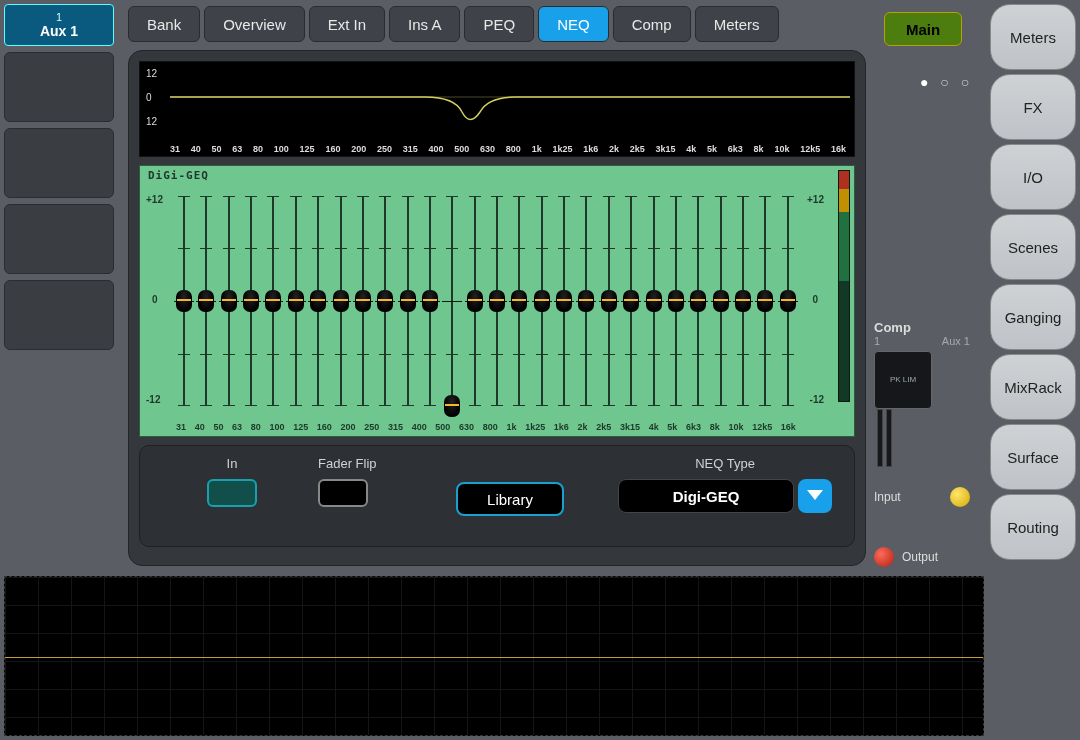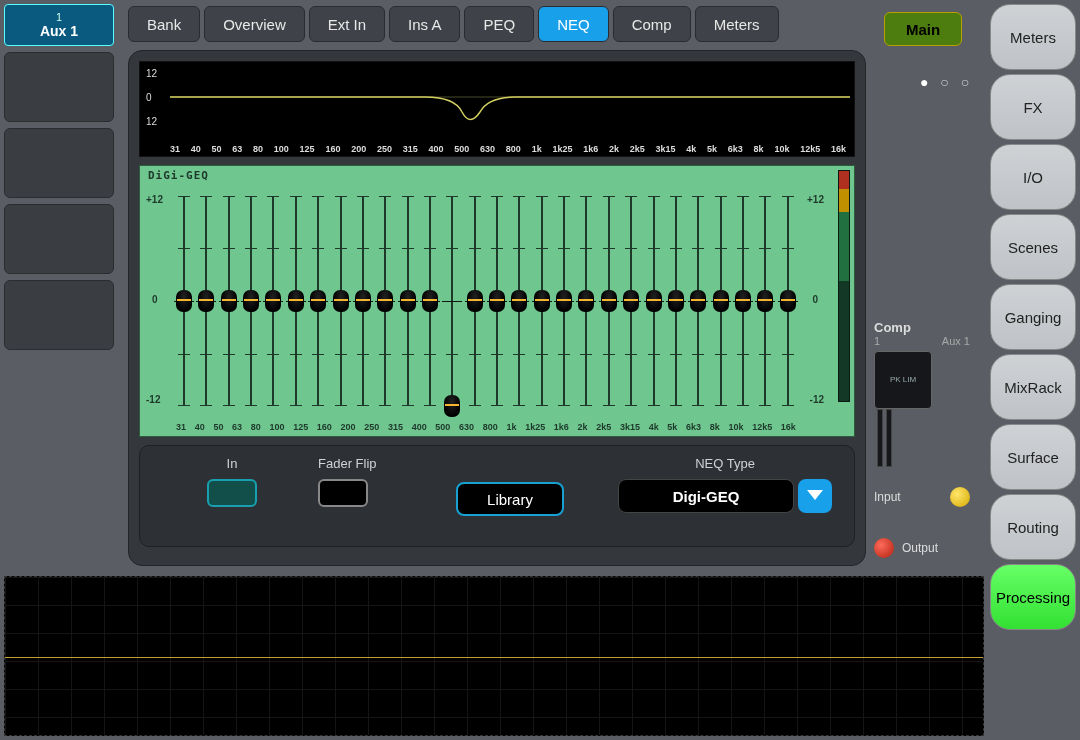--- a/index.html
+++ b/index.html
@@ -108,21 +108,20 @@
 
 <div class="right-menu">
   <div class="rm-btn">Meters</div>
   <div class="rm-btn">FX</div>
   <div class="rm-btn">I/O</div>
   <div class="rm-btn">Scenes</div>
   <div class="rm-btn">Ganging</div>
   <div class="rm-btn">MixRack</div>
   <div class="rm-btn">Surface</div>
   <div class="rm-btn">Routing</div>
-  <div class="rm-btn active">Processing</div>
 </div>
 
 <div class="panel">
 
   <div class="resp">
     <span class="ylab" style="top:6px">12</span>
     <span class="ylab" style="top:30px">0</span>
     <span class="ylab" style="top:54px">12</span>
     <svg>
       <line x1="0" y1="35" x2="680" y2="35" stroke="#4a4a2a" stroke-width="1"></line>
@@ -490,21 +489,21 @@
   <div>
     <div class="comp-box">
       <span>PK LIM</span>
     </div><div class="mini-meter"></div><div class="mini-meter"></div>
   </div>
   <div class="io-row">
     <span>Input</span>
     <div style="flex:1"></div>
     <div class="knob y"></div>
   </div>
-  <div class="io-row" style="margin-top:31px">
+  <div class="io-row" style="margin-top:40px">
     <div class="knob r"></div>
     <span>Output</span>
   </div>
 </div>
 
 <div class="wave">
   <div class="grid"></div>
   <div class="mid"></div>
 </div>
 

